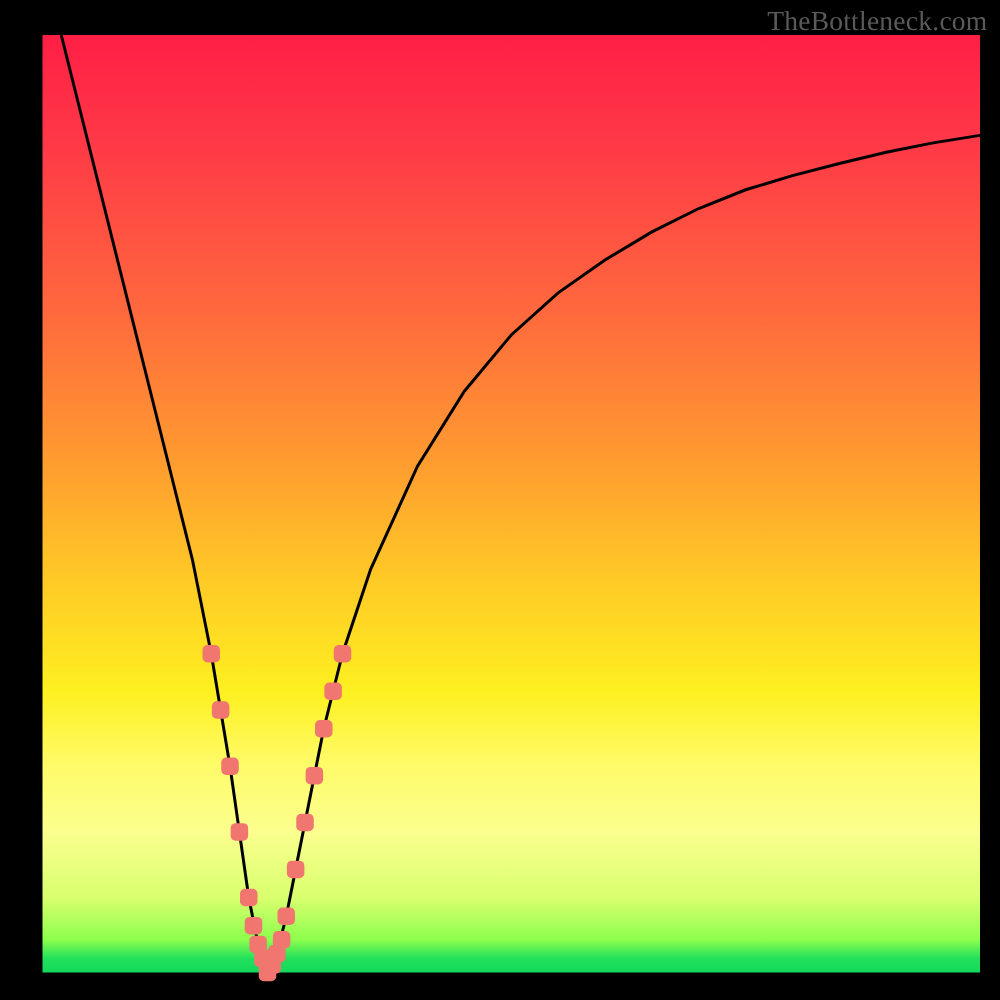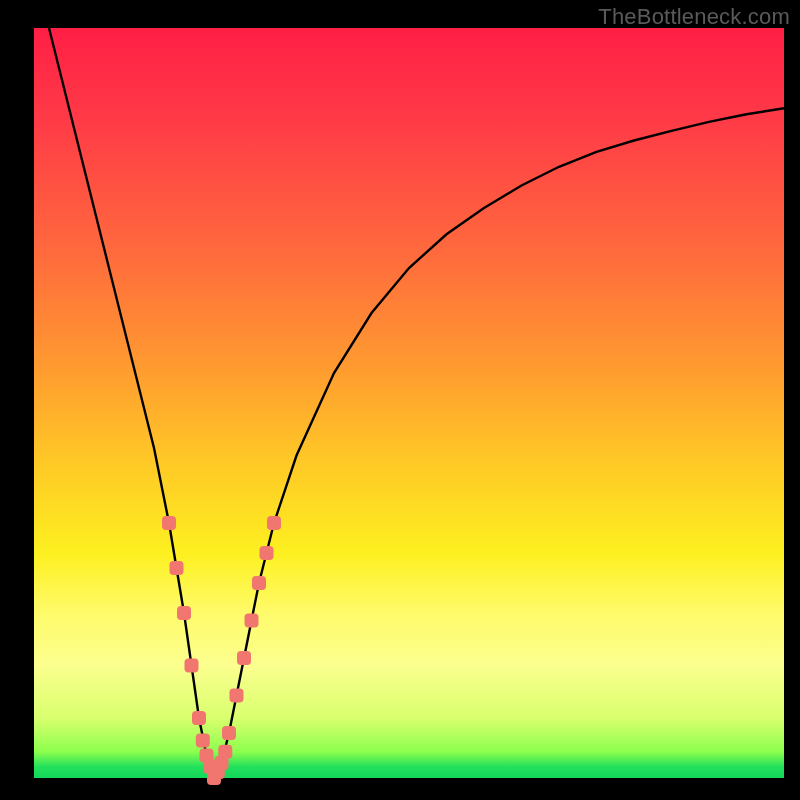--- a/index.html
+++ b/index.html
@@ -52,20 +52,21 @@
   }
   .watermark {
     position: absolute;
     top: 4px;
     right: 10px;
     color: #5a5a5a;
     font-size: 22px;
     font-weight: 500;
     letter-spacing: 0.2px;
     user-select: none;
+    font-family: Liberation Serif, serif;
   }
 </style>
 </head>
 <body>
 
 <div class="frame">
   <div class="plot-bg"></div>
 
   <svg class="curve" viewBox="0 0 750 750">
     <path id="curve-path" fill="none" stroke="#000" stroke-width="2.4" d="M15.0 0.0 L30.0 60.0 L45.0 120.0 L60.0 180.0 L75.0 240.0 L90.0 300.0 L105.0 360.0 L120.0 420.0 L135.0 495.0 L142.5 540.0 L150.0 585.0 L157.5 637.5 L165.0 690.0 L172.5 727.5 L180.0 750.0 L187.5 735.0 L195.0 705.0 L202.5 667.5 L210.0 630.0 L217.5 592.5 L225.0 555.0 L240.0 495.0 L262.5 427.5 L300.0 345.0 L337.5 285.0 L375.0 240.0 L412.5 206.3 L450.0 180.0 L487.5 157.5 L525.0 138.8 L562.5 123.8 L600.0 112.5 L637.5 102.8 L675.0 93.8 L712.5 86.3 L750.0 80.3"></path>

